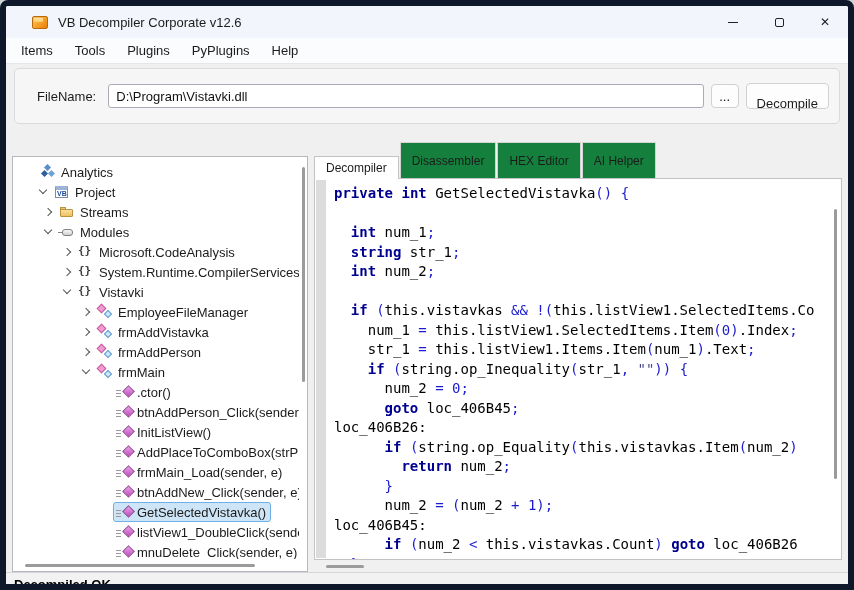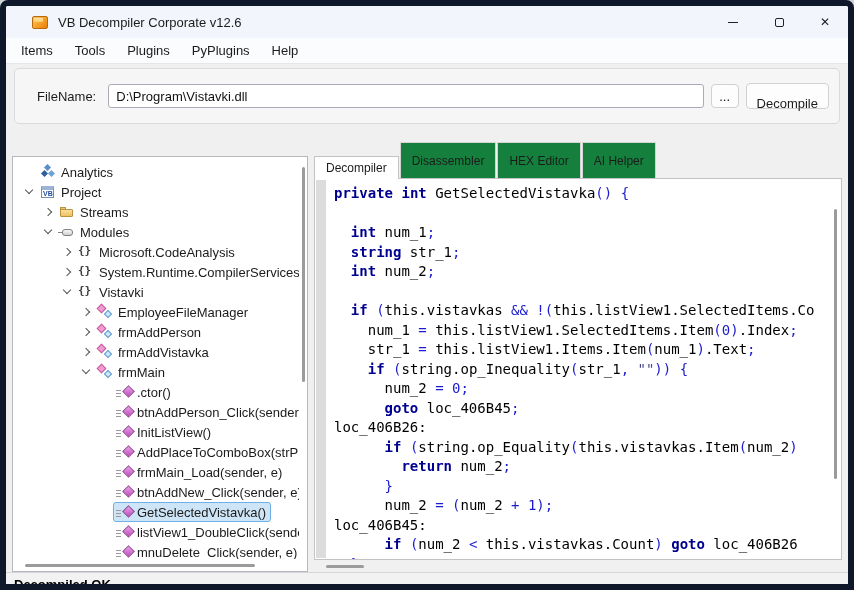--- a/index.html
+++ b/index.html
@@ -158,21 +158,21 @@
             <span class="expander"></span>
             <span class="row-content">
               <span class="tree-icon">
                 <span class="cube cu1"></span>
                 <span class="cube cu2"></span>
                 <span class="cube cu3"></span>
               </span>
               <span class="tree-label">Analytics</span>
             </span>
           </div>
-          <div class="tree-row" style="padding-left: 8px;">
+          <div class="tree-row" style="padding-left: 1px; margin-left: 21px;">
             <span class="expander chev chev-open"></span>
             <span class="row-content">
               <span class="tree-icon">
                 <span class="proj-body"></span>
                 <span class="proj-tag">VB</span>
               </span>
               <span class="tree-label">Project</span>
             </span>
           </div>
           <div class="tree-row" style="padding-left: 27px;">
@@ -232,31 +232,31 @@
               <span class="tree-label">EmployeeFileManager</span>
             </span>
           </div>
           <div class="tree-row" style="padding-left: 65px;">
             <span class="expander chev chev-closed"></span>
             <span class="row-content">
               <span class="tree-icon">
                 <span class="dia dia-pink"></span>
                 <span class="dia dia-blue"></span>
               </span>
-              <span class="tree-label">frmAddPerson</span>
+              <span class="tree-label">frmAddVistavka</span>
             </span>
           </div>
           <div class="tree-row" style="padding-left: 65px;">
             <span class="expander chev chev-closed"></span>
             <span class="row-content">
               <span class="tree-icon">
                 <span class="dia dia-pink"></span>
                 <span class="dia dia-blue"></span>
               </span>
-              <span class="tree-label">frmAddVistavka</span>
+              <span class="tree-label">frmAddPerson</span>
             </span>
           </div>
           <div class="tree-row" style="padding-left: 65px;">
             <span class="expander chev chev-open"></span>
             <span class="row-content">
               <span class="tree-icon">
                 <span class="dia dia-pink"></span>
                 <span class="dia dia-blue"></span>
               </span>
               <span class="tree-label">frmMain</span>

